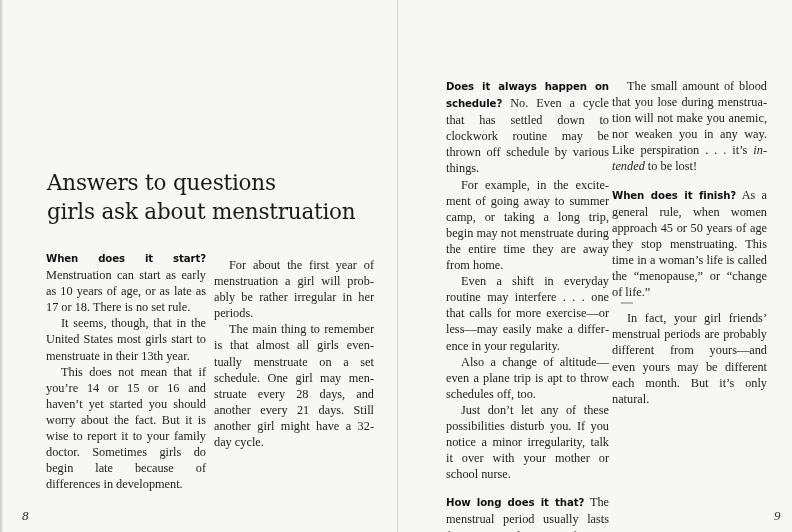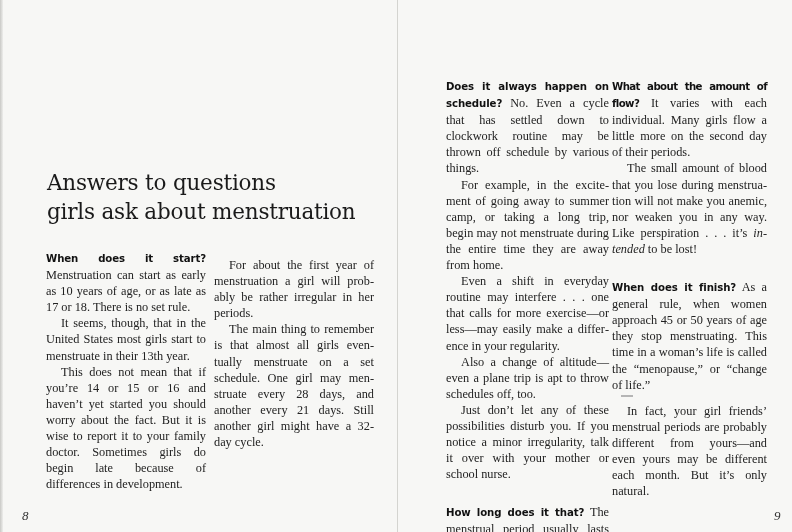--- a/index.html
+++ b/index.html
@@ -32,21 +32,21 @@
 
   .col {
     position: absolute; width: 160px;
     font-family: "Liberation Serif", serif;
     font-size: 12.3px; line-height: 16.1px;
     text-align: justify; color: #222;
     hyphens: manual;
   }
   .col p { margin: 0; text-indent: 15px; }
   .col p.lead { text-indent: 0; }
-  .col .block + .block { margin-top: 22px; }
+  .col .block + .block { margin-top: 12px; }
   .q {
     font-family: "DejaVu Sans", sans-serif; font-weight: bold;
     font-size: 10.2px; letter-spacing: -0.1px; color: #111;
   }
   .q.tight { letter-spacing: -0.6px; }
   .col em { font-style: italic; }
 
   .col-1 { left: 43px; top: 250px; }
   .col-2 { left: 211px; top: 257px; }
   .col-3 { left: 48px; top: 78px; width: 163px; }
@@ -103,21 +103,20 @@
         <p>Also a change of altitude—even a plane trip is apt to throw schedules off, too.</p>
         <p>Just don’t let any of these possibilities disturb you. If you notice a minor irregularity, talk it over with your mother or school nurse.</p>
       </div>
       <div class="block">
         <p class="lead"><span class="q">How long does it that?</span> <span>The menstrual period usually lasts from 3 to 5 days. But if yours should last only 2 days—or as long as 6 or 7 days—it’s all right.</span></p>
       </div>
     </div>
 
     <div class="col col-4">
       <div class="block">
-        <p class="lead"><span class="q tight">What about the amount of flow?</span> <span>It varies with each individual. Many girls flow a little more on the second day of their periods.</span></p>
         <p><span>The small amount of blood that you lose during menstrua­tion will not make you anemic, nor weaken you in any way. Like perspiration . . . it’s </span><em>in­tended</em><span> to be lost!</span></p>
       </div>
       <div class="block">
         <p class="lead"><span class="q">When does it finish?</span> <span>As a gen­eral rule, when women approach 45 or 50 years of age they stop menstruating. This time in a woman’s life is called the “meno­pause,” or “change of life.”</span></p>
         <span class="mark"></span>
       </div>
       <div class="block" style="margin-top:6px">
         <p>In fact, your girl friends’ menstrual periods are probably different from yours—and even yours may be different each month. But it’s only natural.</p>
       </div>
     </div>

